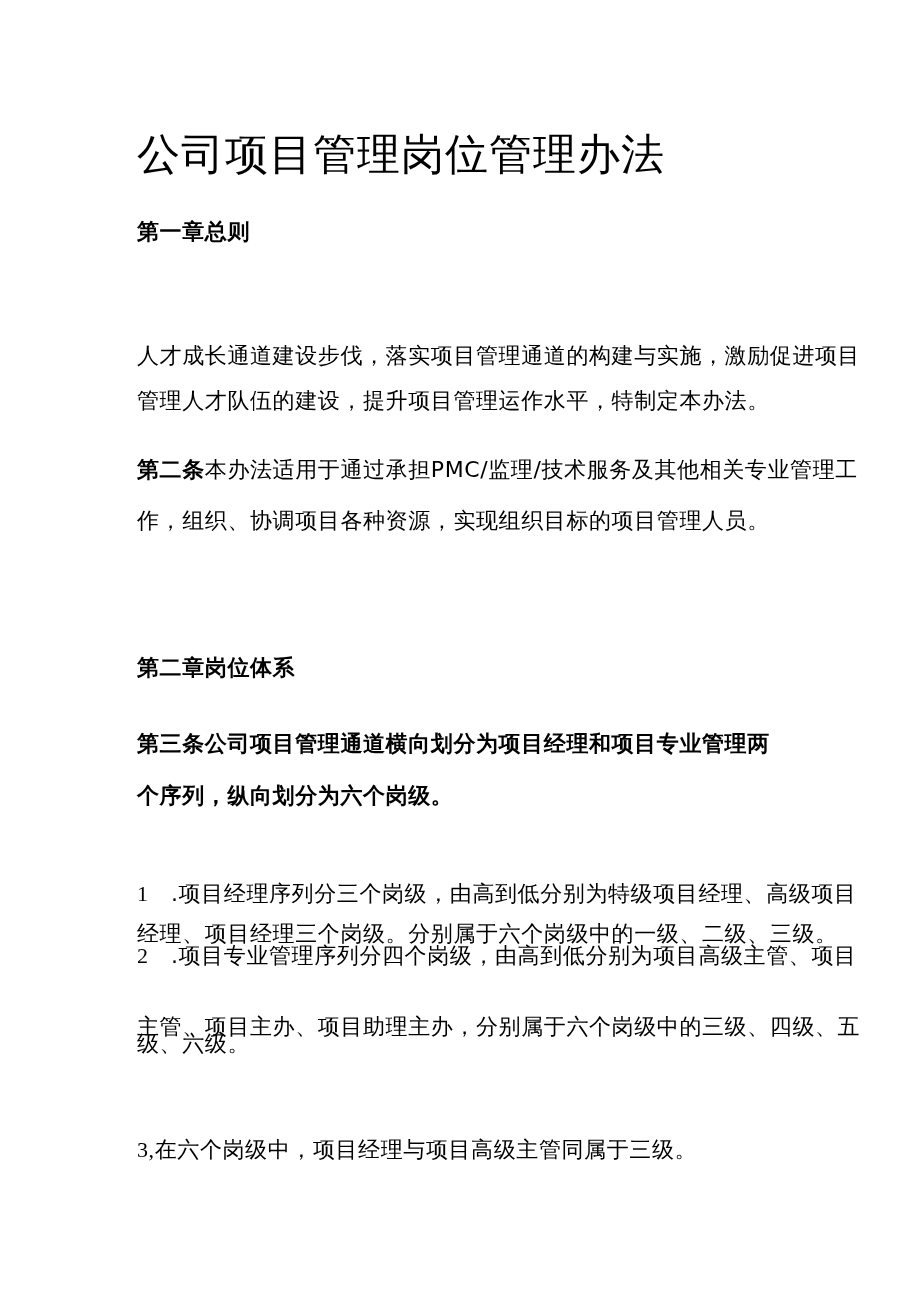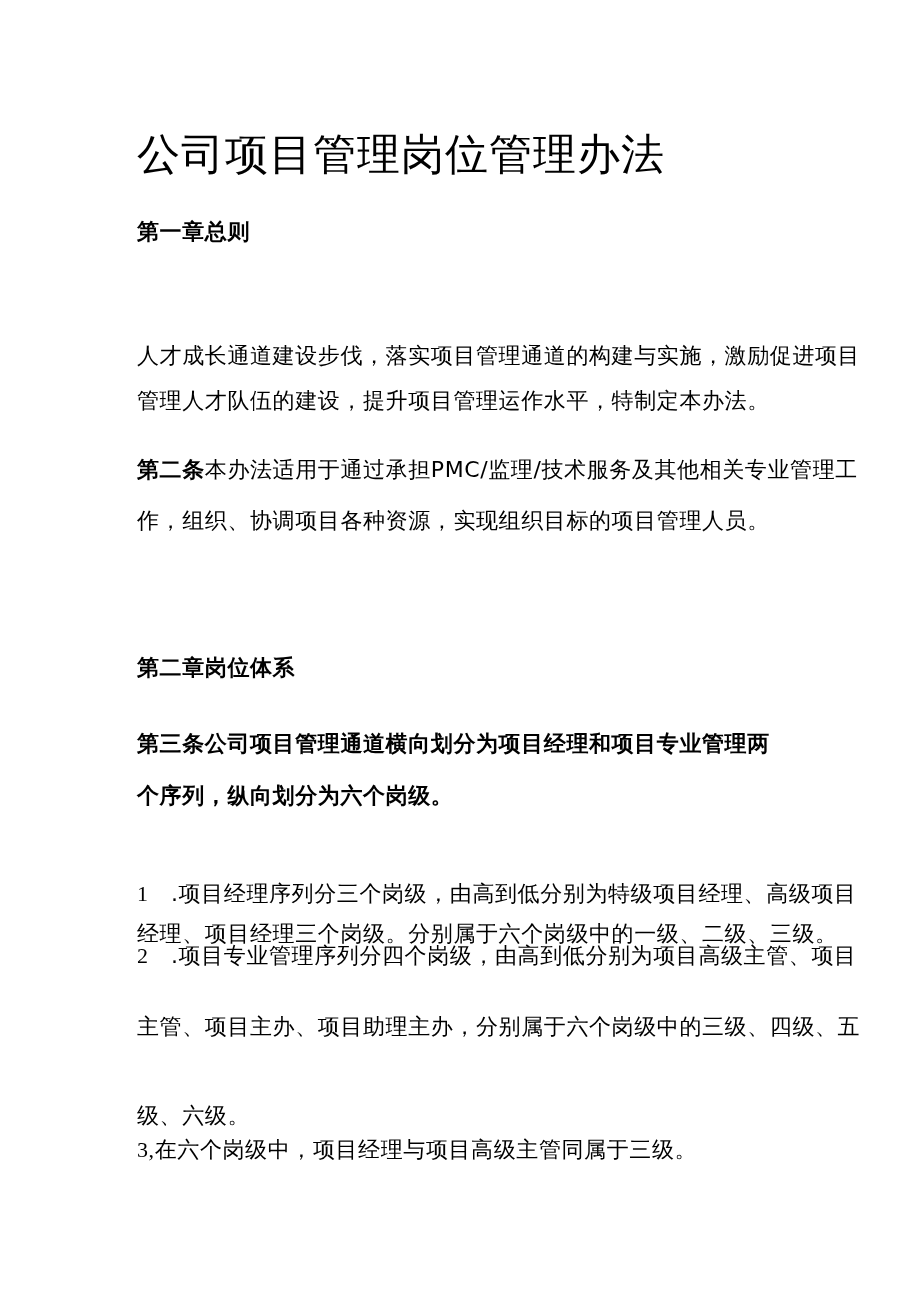--- a/index.html
+++ b/index.html
@@ -73,19 +73,19 @@
 
   <div class="line" style="top:866px;margin-top:16px;">
     <span class="num num-wide">1</span><span>.</span><span>项目经理序列分三个岗级，由高到低分别为特级项目经理、高级项目</span>
   </div>
   <div class="line" style="top:922px;text-align:center;">经理、项目经理三个岗级。分别属于六个岗级中的一级、二级、三级。</div>
 
   <div class="line" style="top:944px;">
     <span class="num num-wide">2</span><span>.</span><span>项目专业管理序列分四个岗级，由高到低分别为项目高级主管、项目</span>
   </div>
   <div class="line" style="top:1015px;">主管、项目主办、项目助理主办，分别属于六个岗级中的三级、四级、五</div>
-  <div class="line" style="top:1104px;">级、六级。</div>
+  <div class="line" style="top:1032px;">级、六级。</div>
 
   <div class="line" style="top:1138px;">
     <span class="num">3,</span><span>在六个岗级中，项目经理与项目高级主管同属于三级。</span>
   </div>
 
 </div>
 
 </body></html>

